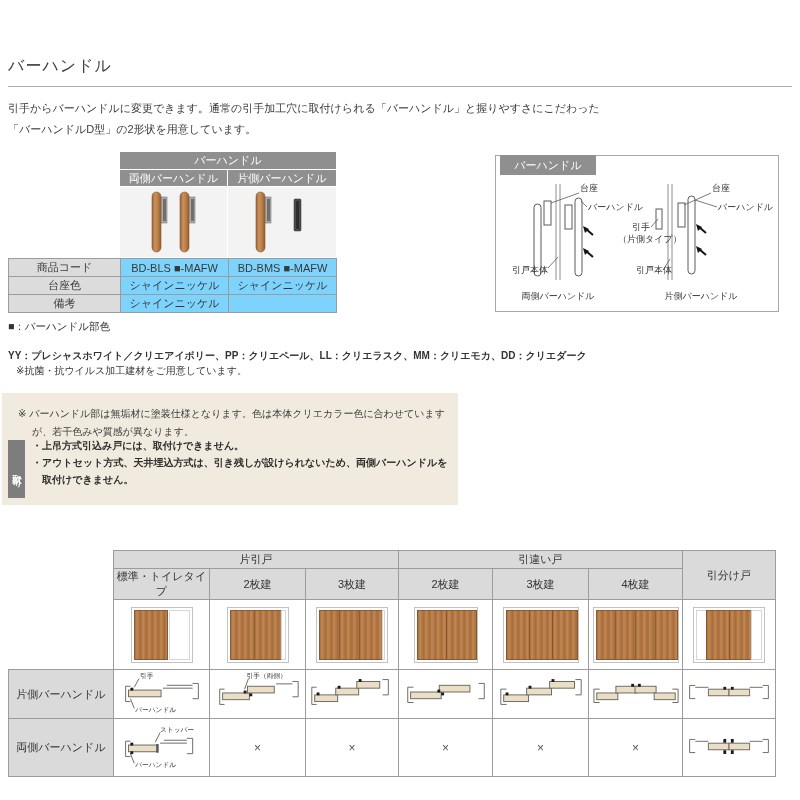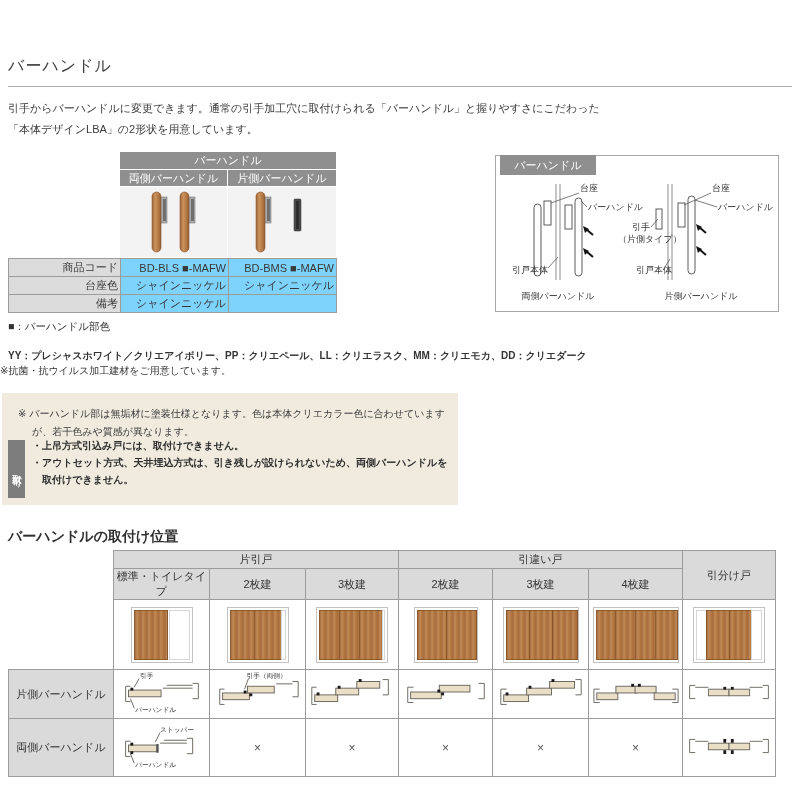--- a/index.html
+++ b/index.html
@@ -13,28 +13,28 @@
   
   .phead{left:120px;top:152px;width:216px;height:17px;background:#8f8f8f;color:#fff;
          font-size:11px;display:flex;align-items:center;justify-content:center;}
   .psub{left:120px;top:170px;width:216px;height:16px;display:flex;gap:1px;}
   .psub>div{background:#8f8f8f;color:#fff;font-size:11px;display:flex;align-items:center;justify-content:center;}
   .pimgs{left:120px;top:187px;width:216px;height:70px;display:flex;gap:1px;}
   .pimgs>div{background:#f3f3f3;display:flex;align-items:center;justify-content:center;}
   
   .spec-wrap{left:8px;top:258px;}
   table.spec{border-collapse:collapse;table-layout:fixed;}
-  table.spec td{border:1px solid #9c9c9c;height:17px;font-size:11px;text-align:right;
+  table.spec td{border:1px solid #9c9c9c;height:17px;font-size:11px;text-align:center;
                 padding:0 2px;white-space:nowrap;overflow:hidden;}
   table.spec td.sl{background:#dcdcdc;color:#3a3a3a;}
   table.spec td.sv{background:#7dd3fc;}
   
   .legend{left:8px;top:320px;font-size:10.5px;color:#333;}
   .clrline{left:8px;top:349px;font-size:10px;font-weight:600;color:#333;}
-  .antiv{left:0;top:364px;font-size:10px;color:#333;}
+  .antiv{left:16px;top:364px;font-size:10px;color:#333;}
   
   .dpanel{left:495px;top:155px;width:282px;height:155px;border:1px solid #a8a8a8;background:#fff;}
   .dtab{position:absolute;left:4px;top:-1px;width:96px;height:20px;background:#8f8f8f;color:#fff;
         font-size:11px;display:flex;align-items:center;justify-content:center;}
   .dsvg{position:absolute;left:0;top:22px;}
   
   .nbox{left:2px;top:393px;width:456px;height:112px;background:#f1ebdf;}
   .nnote{position:absolute;left:16px;top:12px;width:424px;font-size:10px;line-height:18px;color:#3a3a3a;
          text-indent:-14px;padding-left:14px;}
   .vtab{position:absolute;left:6px;top:47px;width:17px;height:58px;background:#7d7d7d;color:#fff;
@@ -63,21 +63,21 @@
 </style>
 </head>
 <body>
 
 <div class="page">
 
   <div class="abs title">バーハンドル</div>
   <div class="abs rule"></div>
   <div class="abs intro">
     <div>引手からバーハンドルに変更できます。通常の引手加工穴に取付けられる「バーハンドル」と握りやすさにこだわった</div>
-    <div>「本体デザインLBA」の2形状を用意しています。</div>
+    <div>「バーハンドルD型」の2形状を用意しています。</div>
   </div>
 
   <div class="abs phead">バーハンドル</div>
   <div class="abs psub">
     <div style="width:107px;">両側バーハンドル</div>
     <div style="width:108px;">片側バーハンドル</div>
   </div>
   <div class="abs pimgs">
     <div style="width:107px;">
       <svg width="107" height="70" viewBox="0 0 107 70">
@@ -203,21 +203,20 @@
 
   <div class="abs nbox">
     <div class="nnote">※ バーハンドル部は無垢材に塗装仕様となります。色は本体クリエカラー色に合わせていますが、若干色みや質感が異なります。</div>
     <div class="vtab">取付不可</div>
     <div class="nitems">
       <div>・上吊方式引込み戸には、取付けできません。</div>
       <div>・アウトセット方式、天井埋込方式は、引き残しが設けられないため、両側バーハンドルを取付けできません。</div>
     </div>
   </div>
 
-  <div class="abs ptitle">バーハンドルの取付け位置</div>
   <div class="abs place-wrap">
     <table class="place">
       <colgroup>
         <col style="width:105px">
           <col style="width:96px">
           <col style="width:96px">
           <col style="width:93px">
         <col style="width:94px">
           <col style="width:96px">
           <col style="width:94px">

